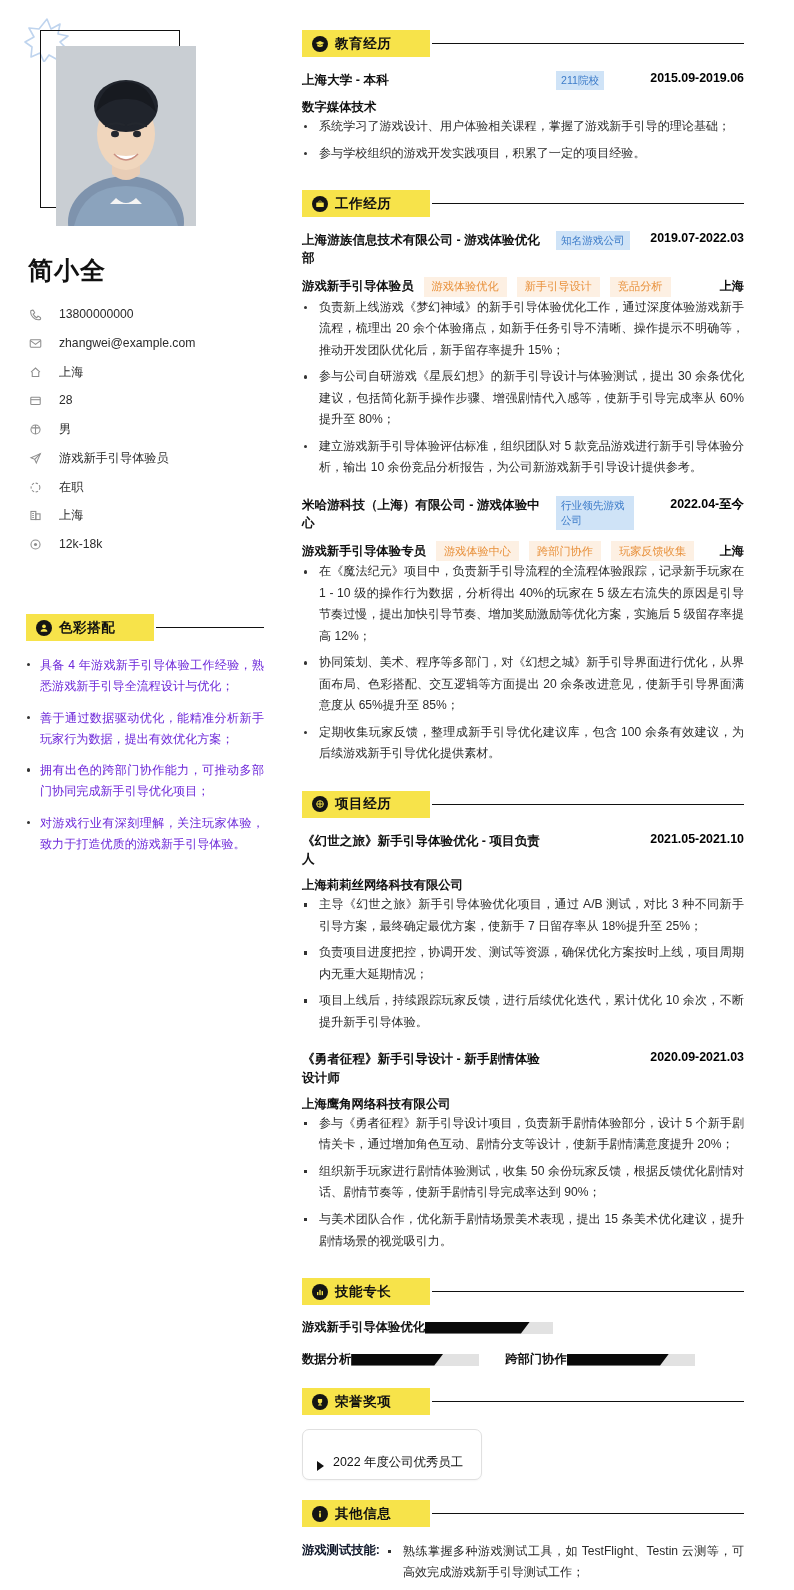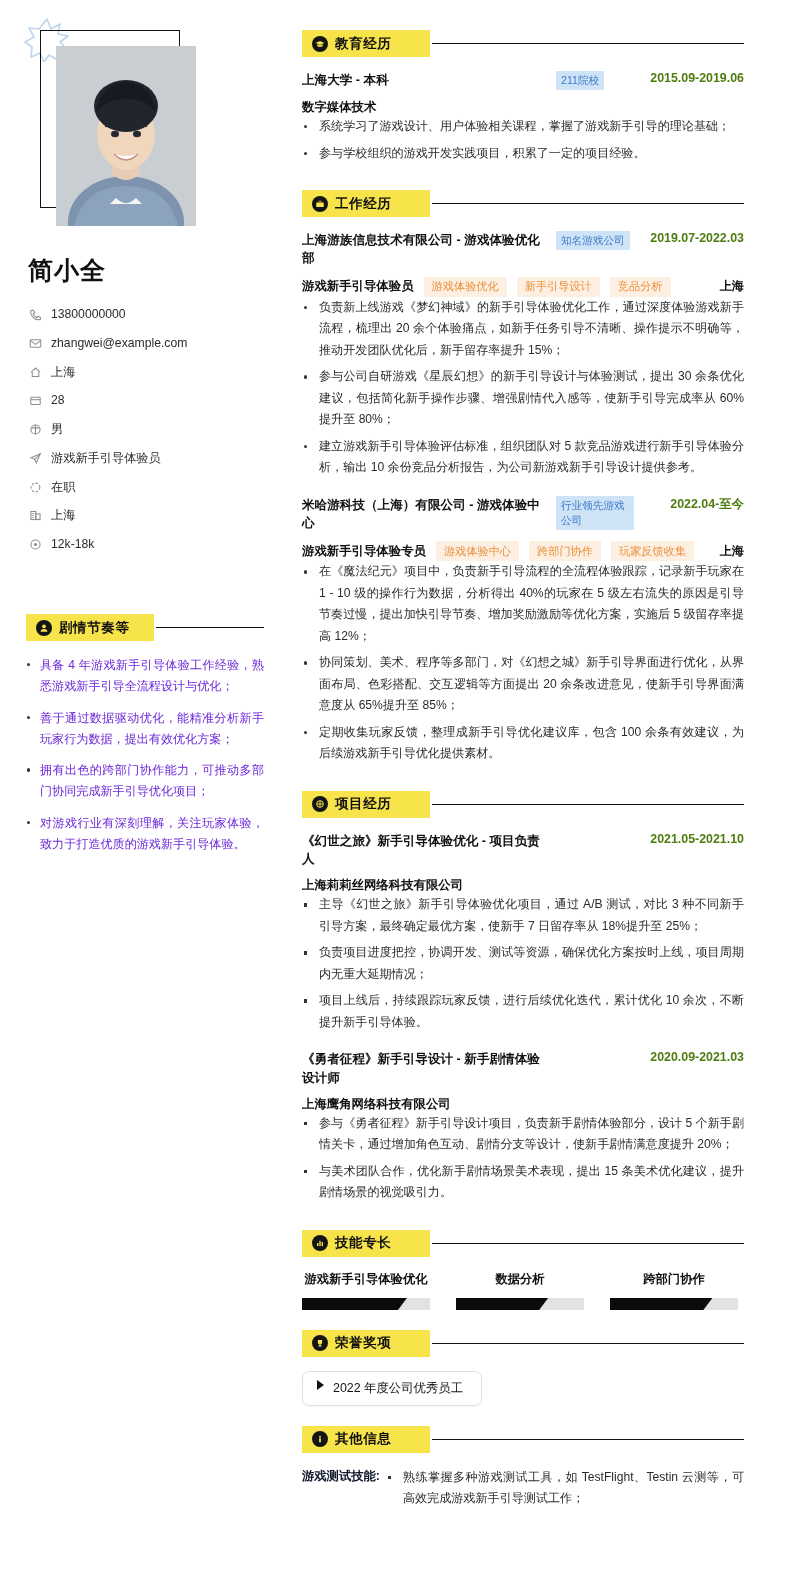--- a/index.html
+++ b/index.html
@@ -56,21 +56,21 @@
     font-size: 25px;
     font-weight: 700;
     letter-spacing: 1px;
     color: #111;
   }
 
   .contact-list { list-style: none; margin-left: 2px; }
   .contact-item {
     display: flex;
     align-items: center;
-    gap: 9px;
+    gap: 17px;
     margin-bottom: 13.5px;
     font-size: 12.2px;
     color: #2b2b2b;
   }
   .contact-item .ic {
     width: 14px; height: 14px;
     flex: 0 0 14px;
     display: flex; align-items: center; justify-content: center;
     color: #8d8d8d;
   }
@@ -164,21 +164,21 @@
     font-size: 10.6px;
     line-height: 1.42;
     padding: 2px 5px;
     max-width: 78px;
     word-break: break-all;
   }
   .entry-date {
     margin-left: auto;
     font-size: 12.4px;
     font-weight: 700;
-    color: #4d7c0f;
+    color: #000000;
     white-space: nowrap;
     padding-left: 10px;
   }
   .entry-row2 {
     display: flex;
     align-items: center;
     gap: 10px;
     margin-top: 9px;
     flex-wrap: nowrap;
   }
@@ -234,22 +234,20 @@
   .skill-grid {
     display: flex;
     flex-wrap: wrap;
     column-gap: 26px;
     row-gap: 15px;
     margin-top: 4px;
   }
   .skill-item {
     display: flex;
     align-items: center;
-    gap: 10px;
-    flex-direction: column;
   }
   .skill-name {
     font-size: 12.3px;
     font-weight: 700;
     color: #111;
     white-space: nowrap;
   }
   .skill-bar {
     position: relative;
     width: 128px;
@@ -261,25 +259,25 @@
     position: absolute;
     left: 0; top: 0; bottom: 0;
     background: #0a0a0a;
     clip-path: polygon(0 0, 100% 0, calc(100% - 9px) 100%, 0 100%);
   }
 
   
   .honor-row { margin-top: 8px; display:flex; flex-wrap: wrap; gap: 10px; }
   .honor-card {
     display: inline-flex;
-    align-items: flex-start;
+    align-items: flex-end;
     gap: 9px;
     border: 1px solid #E0E0E0;
     border-radius: 7px;
-    padding: 8px 18px 8px 14px;
+    padding: 24px 18px 8px 14px;
     background: #fff;
     box-shadow: 0 1px 2px rgba(0,0,0,0.04);
   }
   .honor-tri {
     width: 0; height: 0;
     border-left: 7px solid #111;
     border-top: 5px solid transparent;
     border-bottom: 5px solid transparent;
     flex: 0 0 auto;
   }
@@ -417,21 +415,21 @@
 
     <section class="left-section">
       <div class="sec-head">
         <div class="sec-head-box">
           <span class="sec-icon">
             <svg viewBox="0 0 16 16" fill="#F7E34A">
                 <circle cx="8" cy="5.2" r="3"></circle>
                 <path d="M2.6 14 q0 -4.6 5.4 -4.6 q5.4 0 5.4 4.6 z"></path>
               </svg>
           </span>
-          <span class="sec-title">剧情节奏等</span>
+          <span class="sec-title">色彩搭配</span>
         </div>
         <span class="sec-rule"></span>
       </div>
       <ul class="summary-list">
         <li>具备 4 年游戏新手引导体验工作经验，熟悉游戏新手引导全流程设计与优化；</li>
         <li>善于通过数据驱动优化，能精准分析新手玩家行为数据，提出有效优化方案；</li>
         <li>拥有出色的跨部门协作能力，可推动多部门协同完成新手引导优化项目；</li>
         <li>对游戏行业有深刻理解，关注玩家体验，致力于打造优质的游戏新手引导体验。</li>
       </ul>
     </section>
@@ -551,20 +549,21 @@
       </div>
 
       <div class="entry">
         <div class="entry-row1">
           <span class="entry-org">《勇者征程》新手引导设计 - 新手剧情体验设计师</span>
           <span class="entry-date">2020.09-2021.03</span>
         </div>
         <div class="entry-sub">上海鹰角网络科技有限公司</div>
         <ul class="bul sq">
           <li>参与《勇者征程》新手引导设计项目，负责新手剧情体验部分，设计 5 个新手剧情关卡，通过增加角色互动、剧情分支等设计，使新手剧情满意度提升 20%；</li>
+          <li>组织新手玩家进行剧情体验测试，收集 50 余份玩家反馈，根据反馈优化剧情对话、剧情节奏等，使新手剧情引导完成率达到 90%；</li>
           <li>与美术团队合作，优化新手剧情场景美术表现，提出 15 条美术优化建议，提升剧情场景的视觉吸引力。</li>
         </ul>
       </div>
     </section>
 
     <section class="r-section tight">
       <div class="sec-head">
         <div class="sec-head-box">
           <span class="sec-icon">
             <svg viewBox="0 0 16 16" fill="#F7E34A">

